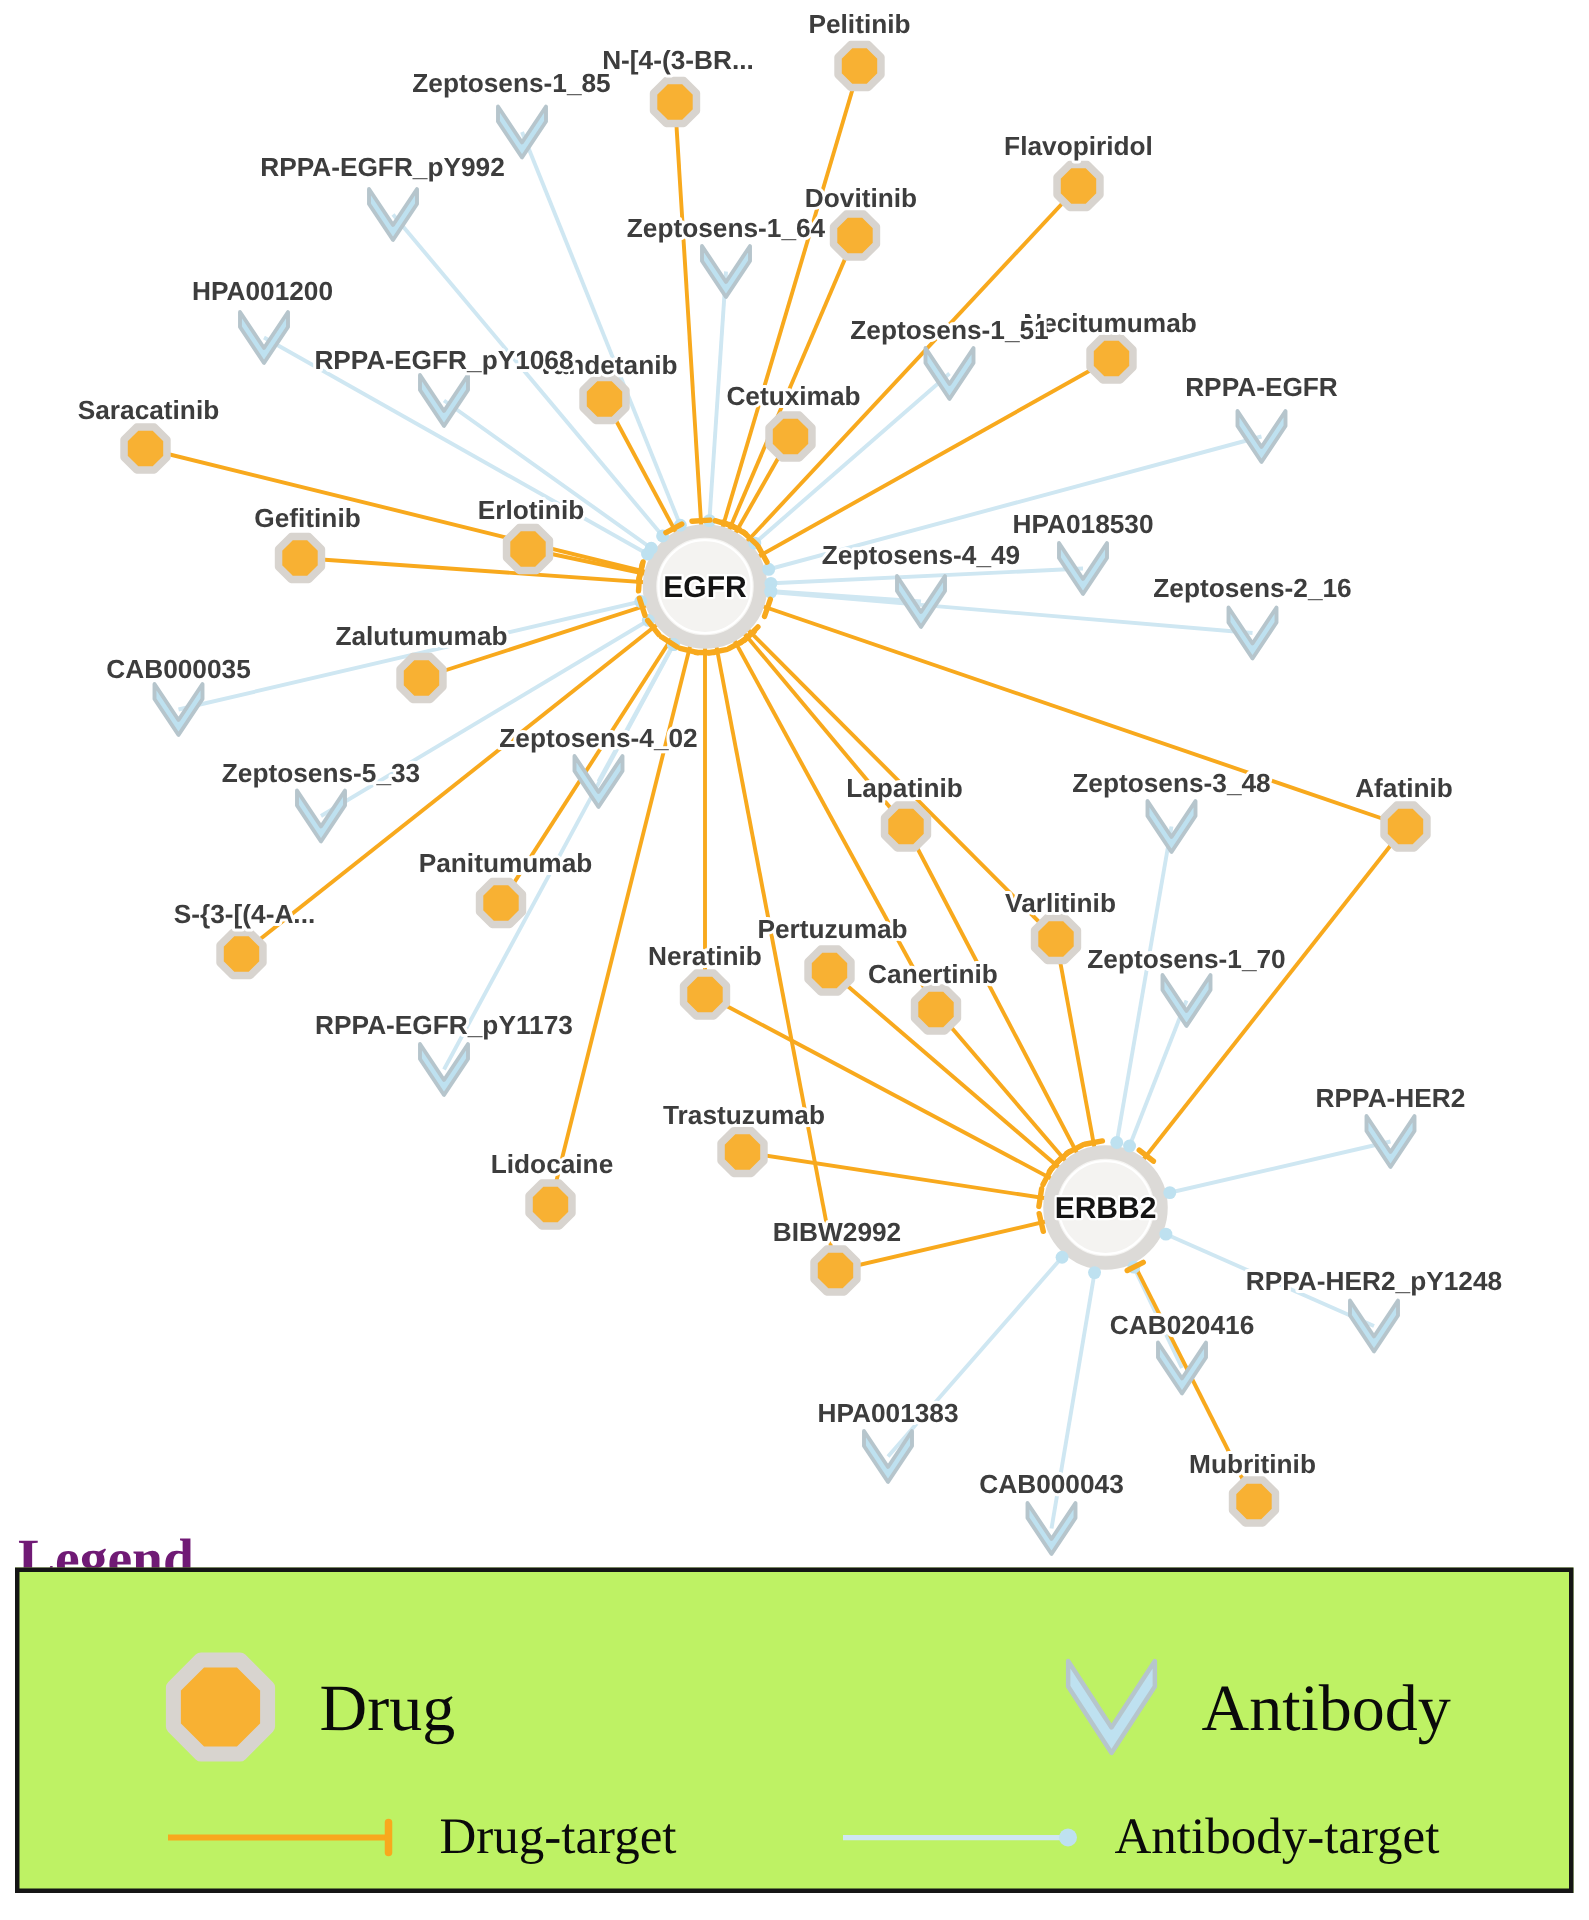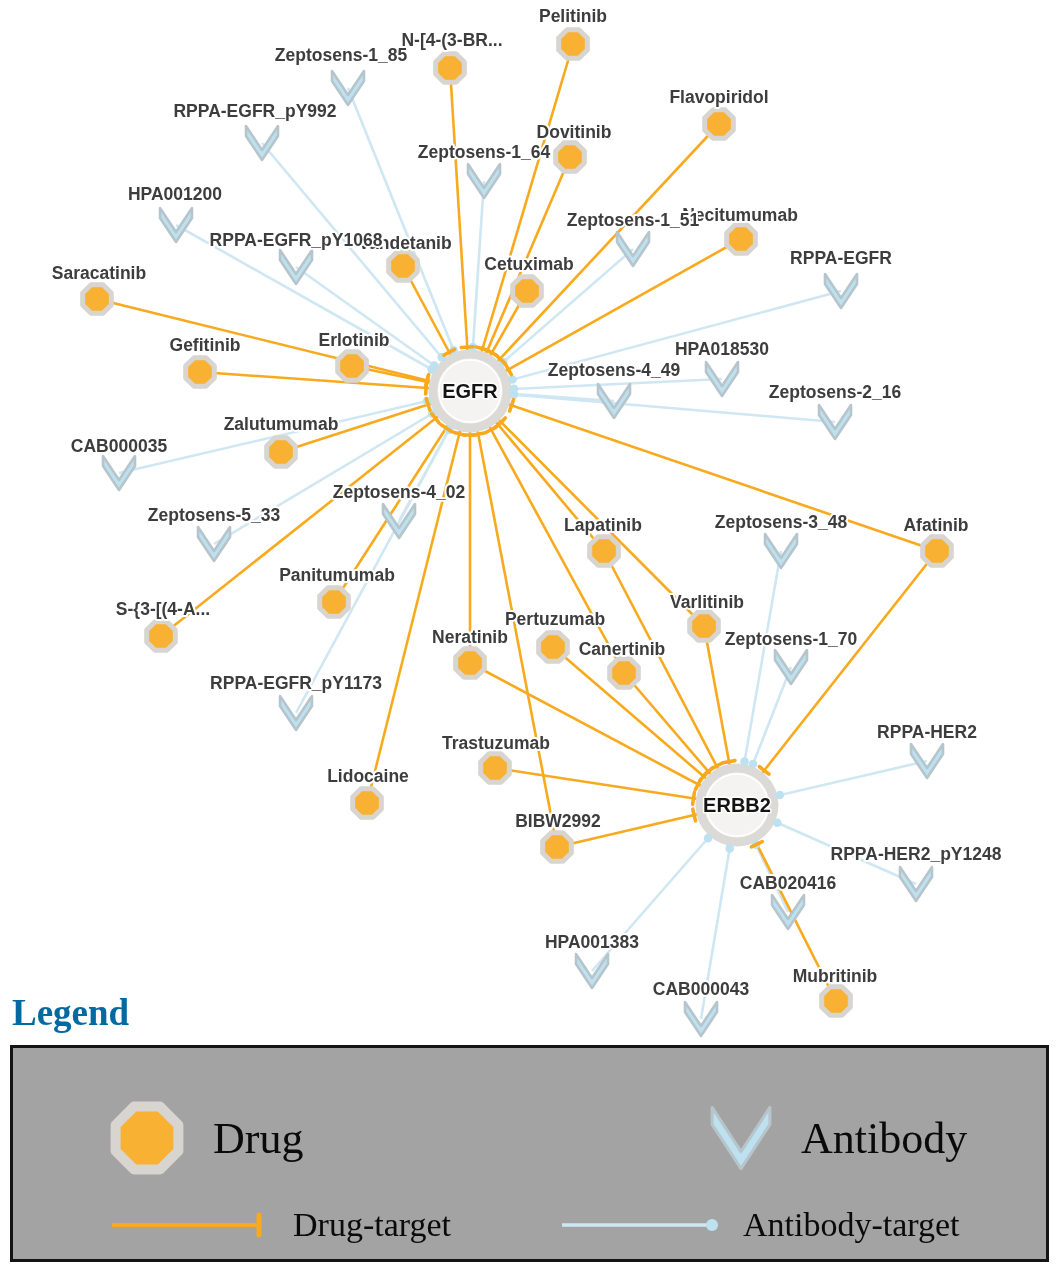--- a/index.html
+++ b/index.html
@@ -10,26 +10,26 @@
   #network{position:absolute;left:0;top:0;}
   text.node-label{
     font-family:"Liberation Sans",sans-serif;font-weight:700;font-size:17.5px;
     fill:#3d3d3d;paint-order:stroke;stroke:#ffffff;stroke-width:4px;stroke-linejoin:round;
   }
   text.gene-label{
     font-family:"Liberation Sans",sans-serif;font-weight:700;font-size:20px;
     fill:#141414;paint-order:stroke;stroke:#ffffff;stroke-width:3px;stroke-linejoin:round;
   }
   #legend-title{
-    position:absolute;left:12px;top:991px;
-    font-family:"Liberation Serif",serif;font-weight:700;font-size:37px;color:#0369a1;
+    position:absolute;left:12px;top:1018px;
+    font-family:"Liberation Serif",serif;font-weight:700;font-size:37px;color:#701a75;
   }
   #legend-box{
     position:absolute;left:10px;top:1045px;width:1033px;height:211px;
-    border:3px solid #151515;background:#a3a3a3;
+    border:3px solid #151515;background:#bef264;
   }
   .lg-item{position:absolute;display:flex;align-items:center;gap:20px;}
   .lg-text{font-family:"Liberation Serif",serif;color:#0a0a0a;white-space:nowrap;}
   .lg-text.big{font-size:44px;}
   .lg-text.small{font-size:34px;}
   #lg-drug{left:88px;top:44px;}
   #lg-gene{left:398px;top:44px;}
   #lg-antibody{left:688px;top:52px;gap:20px;}
   #lg-drugtarget{left:96px;top:158px;justify-content:flex-end;}
   #lg-antibodytarget{left:546px;top:158px;justify-content:flex-end;}

